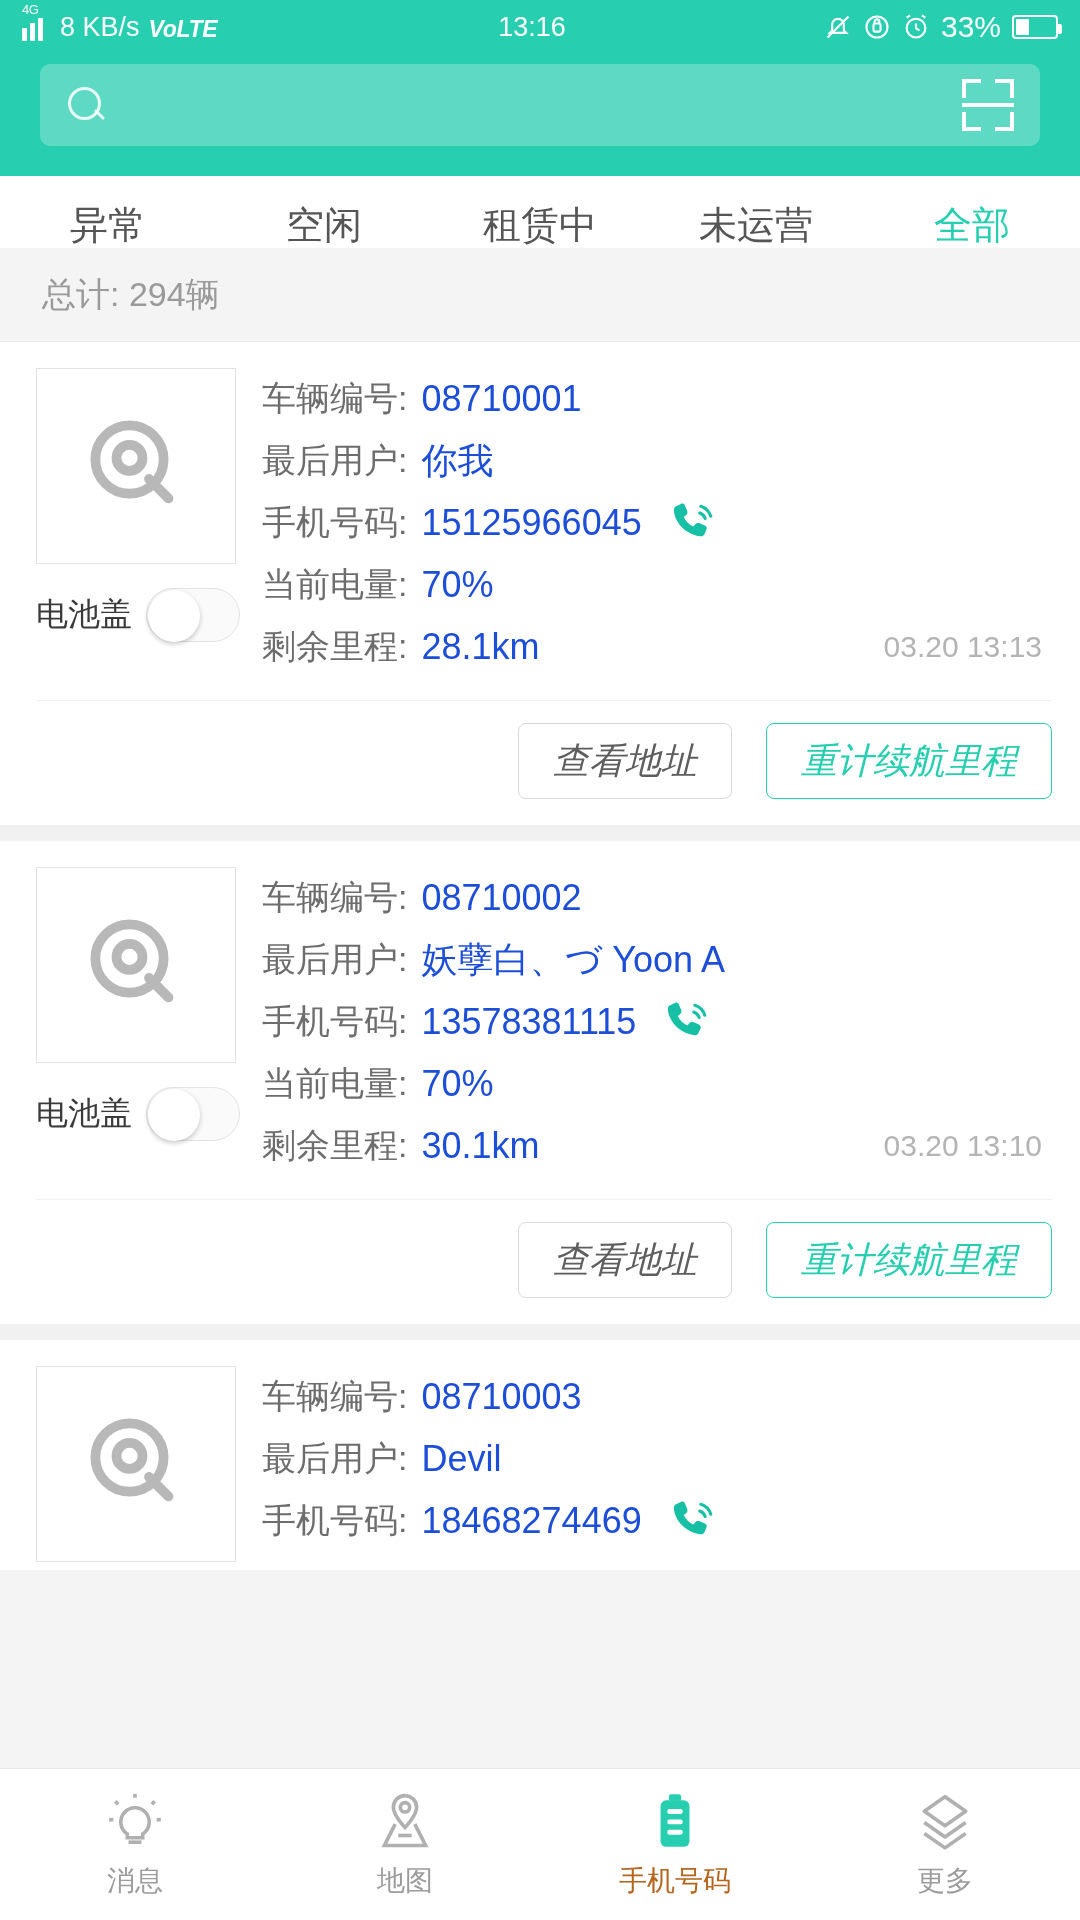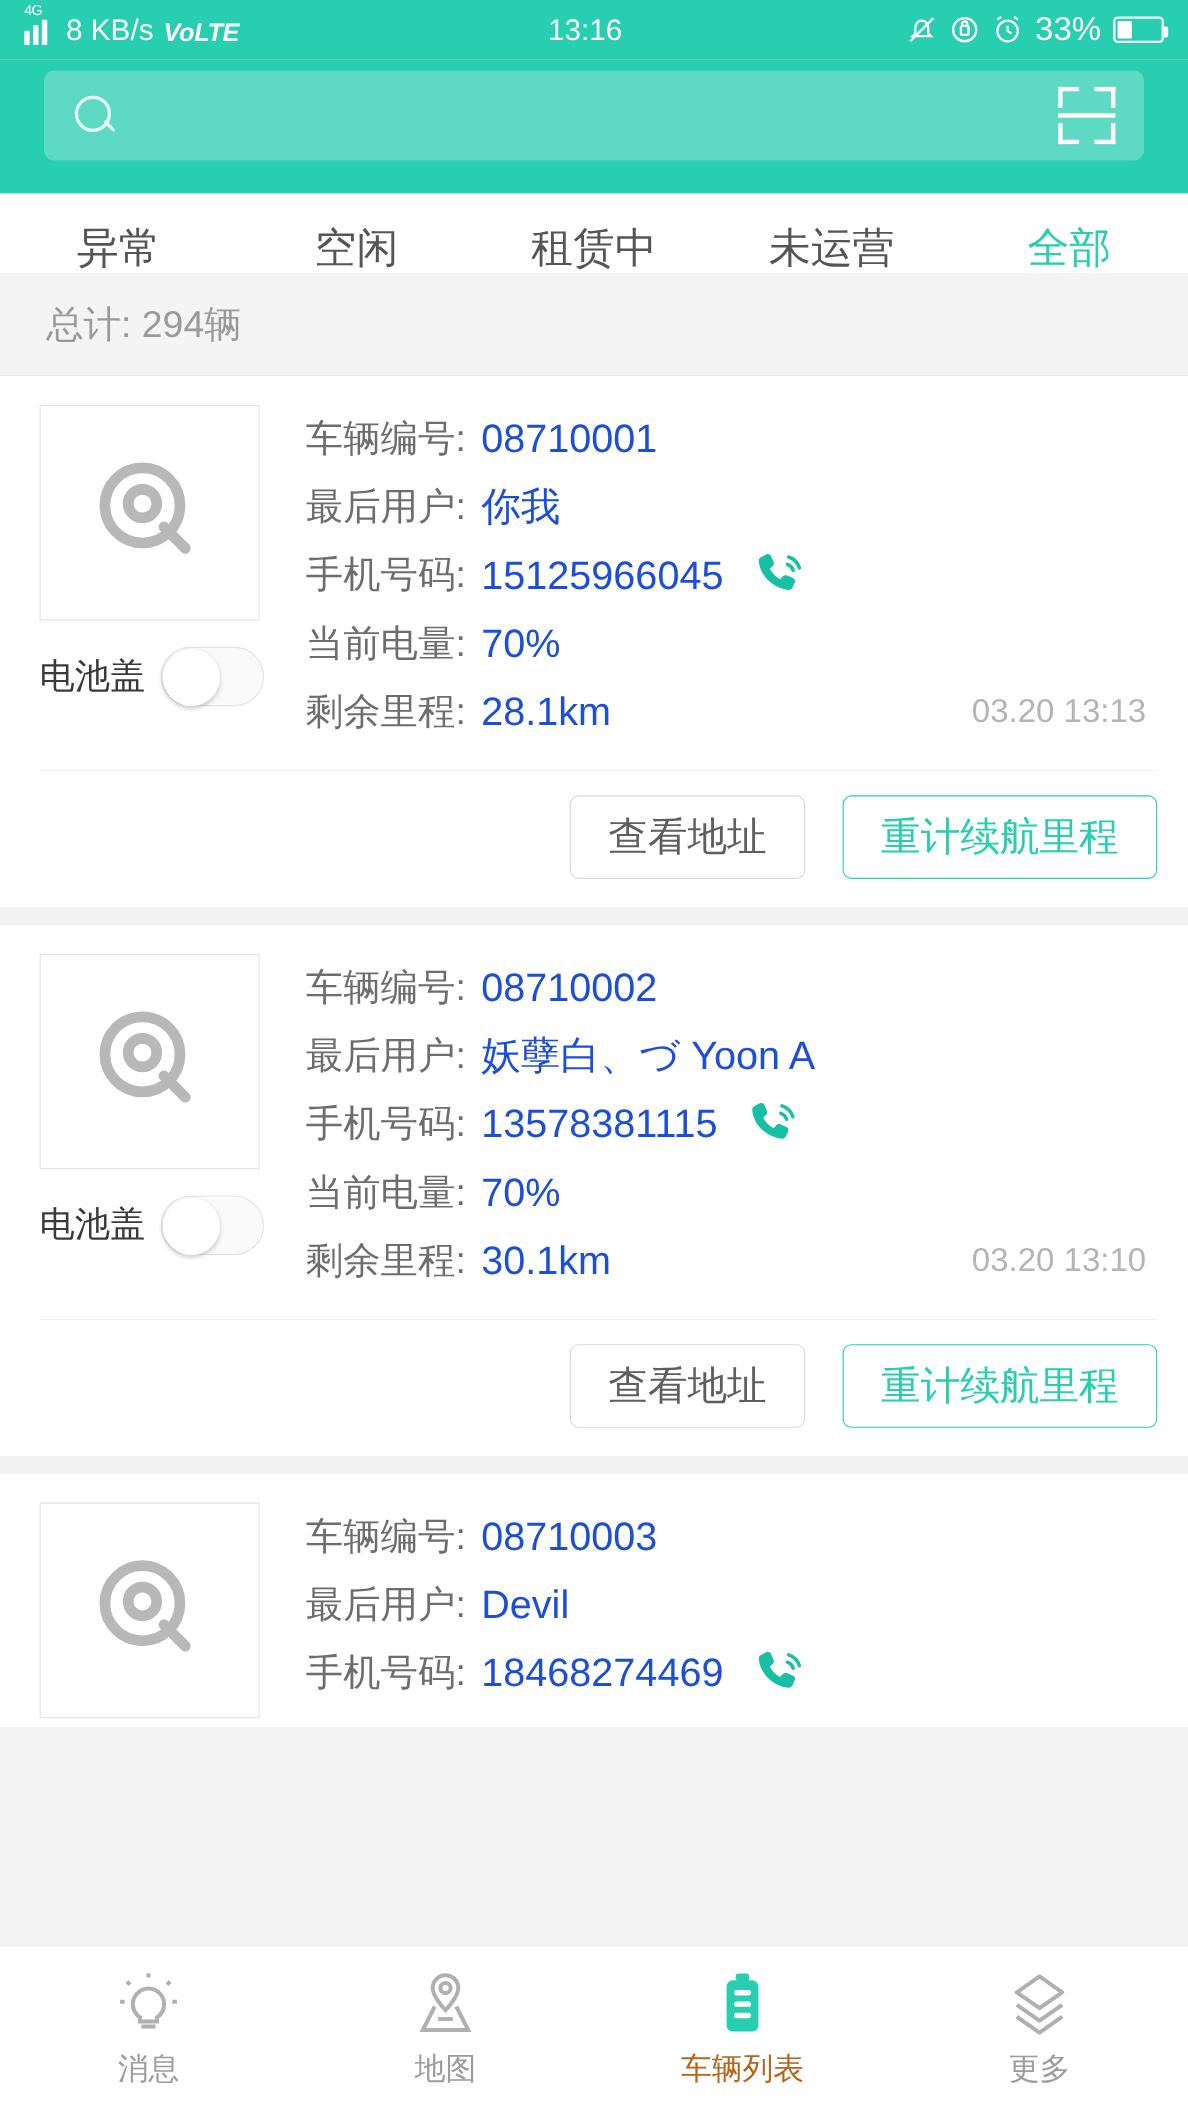--- a/index.html
+++ b/index.html
@@ -107,31 +107,32 @@
   .cover-label{ font-size:32px; color:#3a3a3a; white-space:nowrap; }
   .toggle{
     width:94px; height:54px; border-radius:27px; background:#fafafa;
     border:1px solid #e3e3e3; position:relative; flex:0 0 auto;
   }
   .toggle .knob{
     position:absolute; left:1px; top:1px; width:52px; height:52px; border-radius:50%;
     background:#ffffff; box-shadow:0 2px 5px rgba(0,0,0,.22);
   }
   .card-right{ flex:1; padding-left:18px; position:relative; }
-  .row{ display:flex; align-items:center; height:62px;margin-left:16px; }
+  .row{ display:flex; align-items:center; height:62px; }
   .lbl{ font-size:34px; color:#6d6d6d; white-space:nowrap; }
   .val{ font-size:36px; color:#1d4ed8; margin-left:14px; white-space:nowrap; }
   .phone-icon{ width:54px; height:54px; margin-left:24px; flex:0 0 auto; }
   .time{
     margin-left:auto; font-size:30px; color:#b4b4b4; white-space:nowrap; padding-right:10px;
   }
   .card-actions{
     border-top:1px solid #efefef; margin:14px 28px 0 36px;
     display:flex; justify-content:flex-end; align-items:flex-start; gap:34px;
     padding:22px 0 26px 0;
+    font-style:italic;
   }
   .btn{
     height:76px; border-radius:8px; display:flex; align-items:center; justify-content:center;
     font-size:36px; padding:0 34px;
   }
   .btn.ghost{ border:1px solid #d8d8d8; color:#5e5e5e; background:#fff; }
   .btn.primary{ border:1px solid #27ceb0; color:#27ceb0; background:#fff; }
 
   
   .bottomnav{
@@ -394,21 +395,21 @@
       <span class="nav-label">地图</span>
     </div>
     <div class="nav-item active">
       <svg class="nav-ico" viewBox="0 0 24 24">
         <rect x="9.6" y="1.6" width="4.8" height="2.6" rx="1" fill="#27ceb0"></rect>
         <rect x="6.4" y="4" width="11.2" height="18" rx="2.2" fill="#27ceb0"></rect>
         <rect x="9" y="7.4" width="6" height="1.9" rx=".9" fill="#ffffff"></rect>
         <rect x="9" y="11.4" width="6" height="1.9" rx=".9" fill="#ffffff"></rect>
         <rect x="9" y="15.4" width="6" height="1.9" rx=".9" fill="#ffffff"></rect>
       </svg>
-      <span class="nav-label">车辆列表</span>
+      <span class="nav-label">手机号码</span>
     </div>
     <div class="nav-item">
       <svg class="nav-ico" viewBox="0 0 24 24" fill="none" stroke="#b0b0b0" stroke-width="1.4" stroke-linejoin="round">
         <path d="M12 2.6L20 8.2 12 13.8 4 8.2z"></path>
         <path d="M4 12.6L12 18.2 20 12.6"></path>
         <path d="M4 16.8L12 22.4 20 16.8"></path>
       </svg>
       <span class="nav-label">更多</span>
     </div>
   </div>

